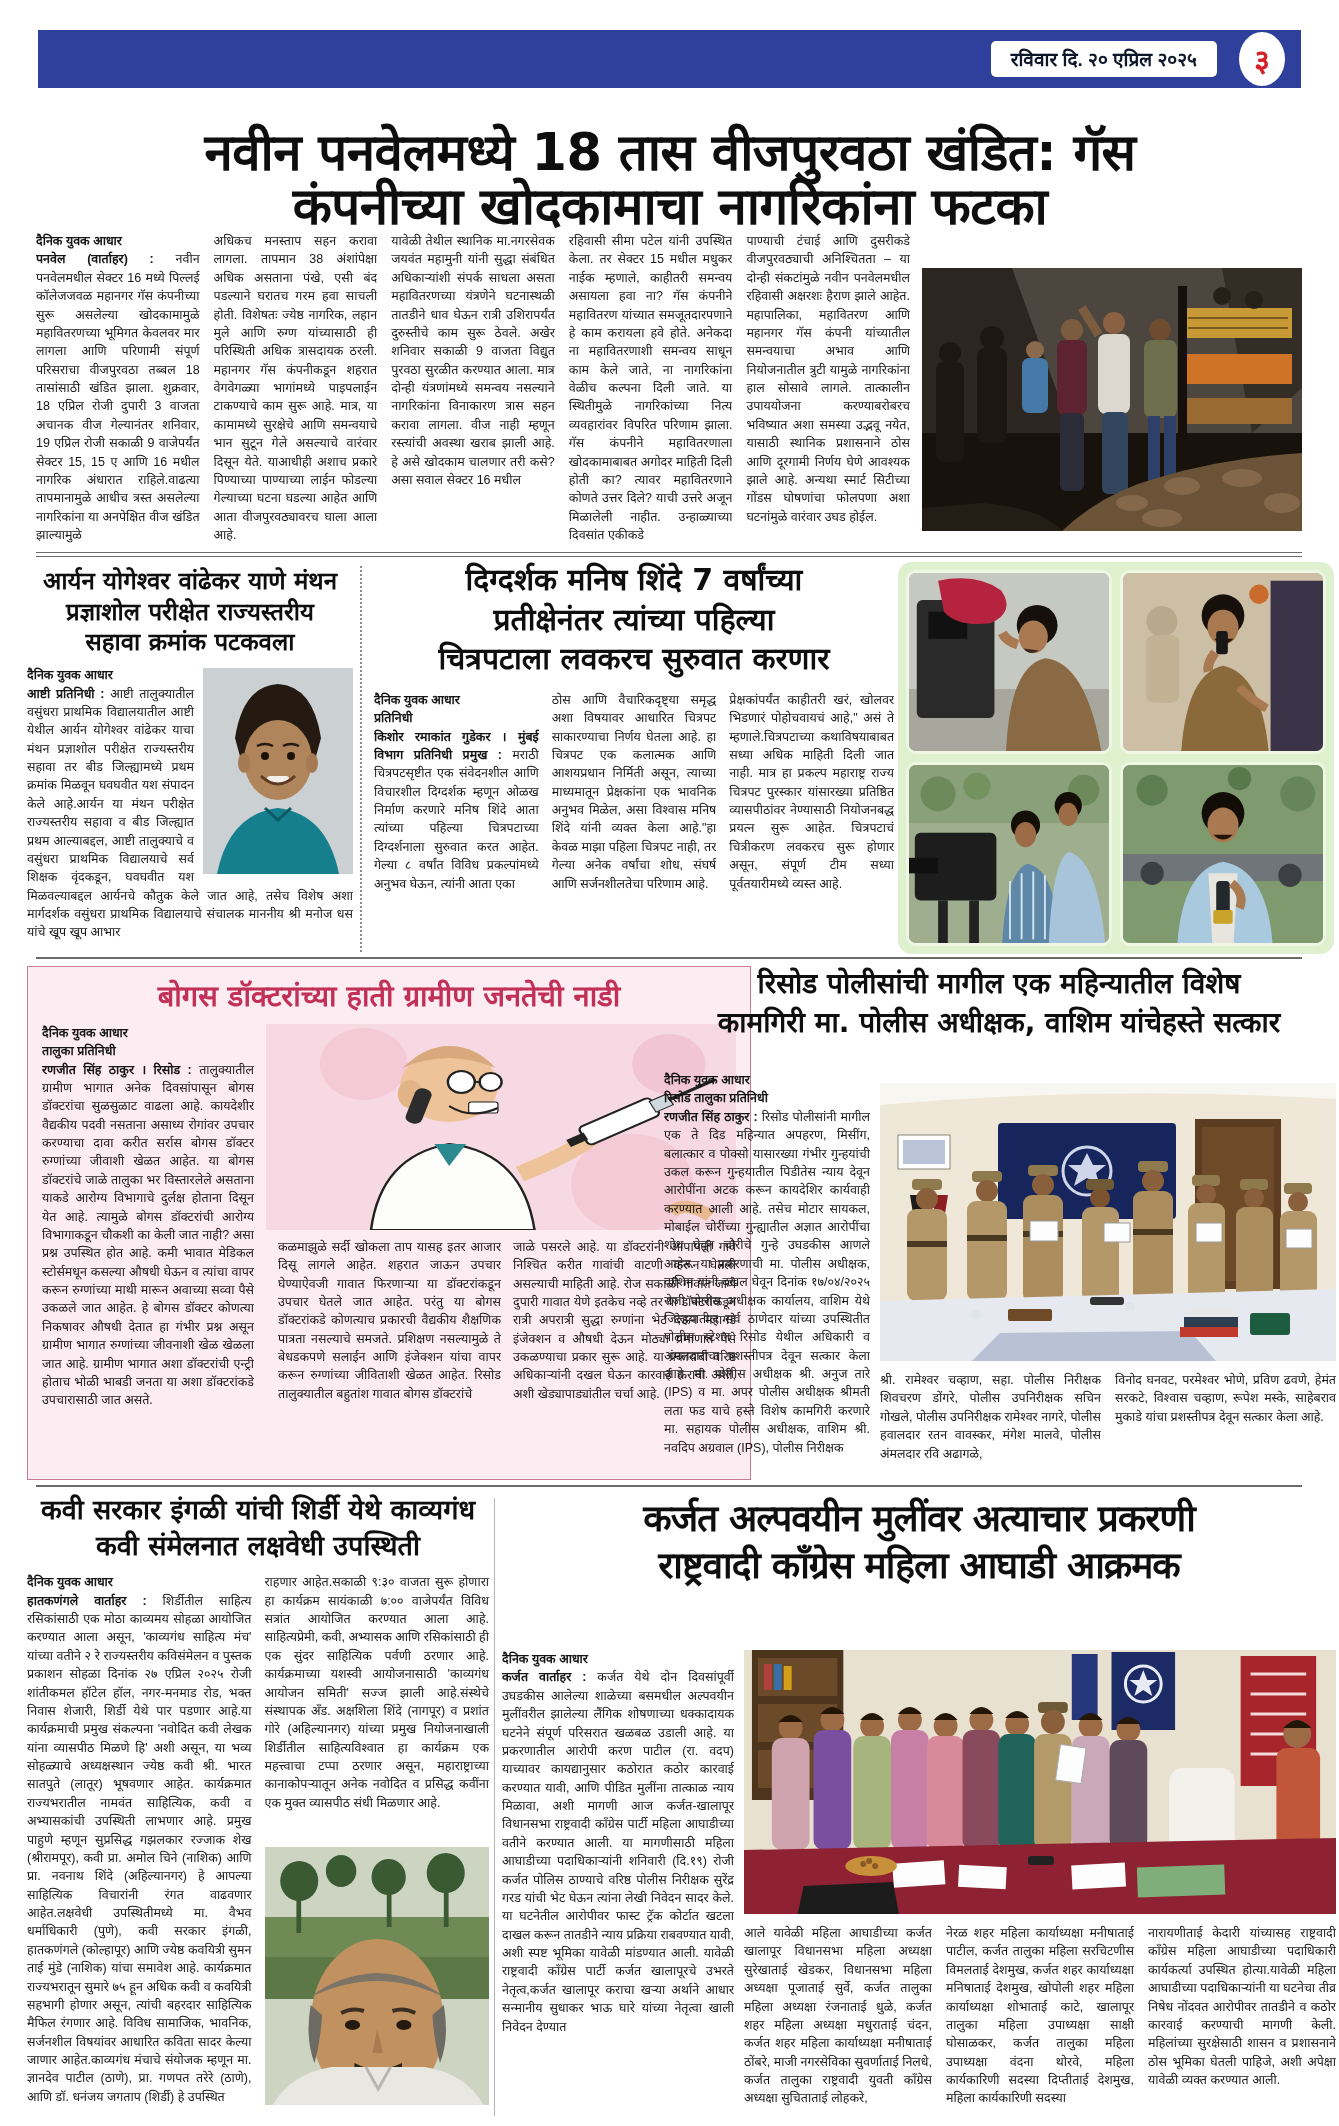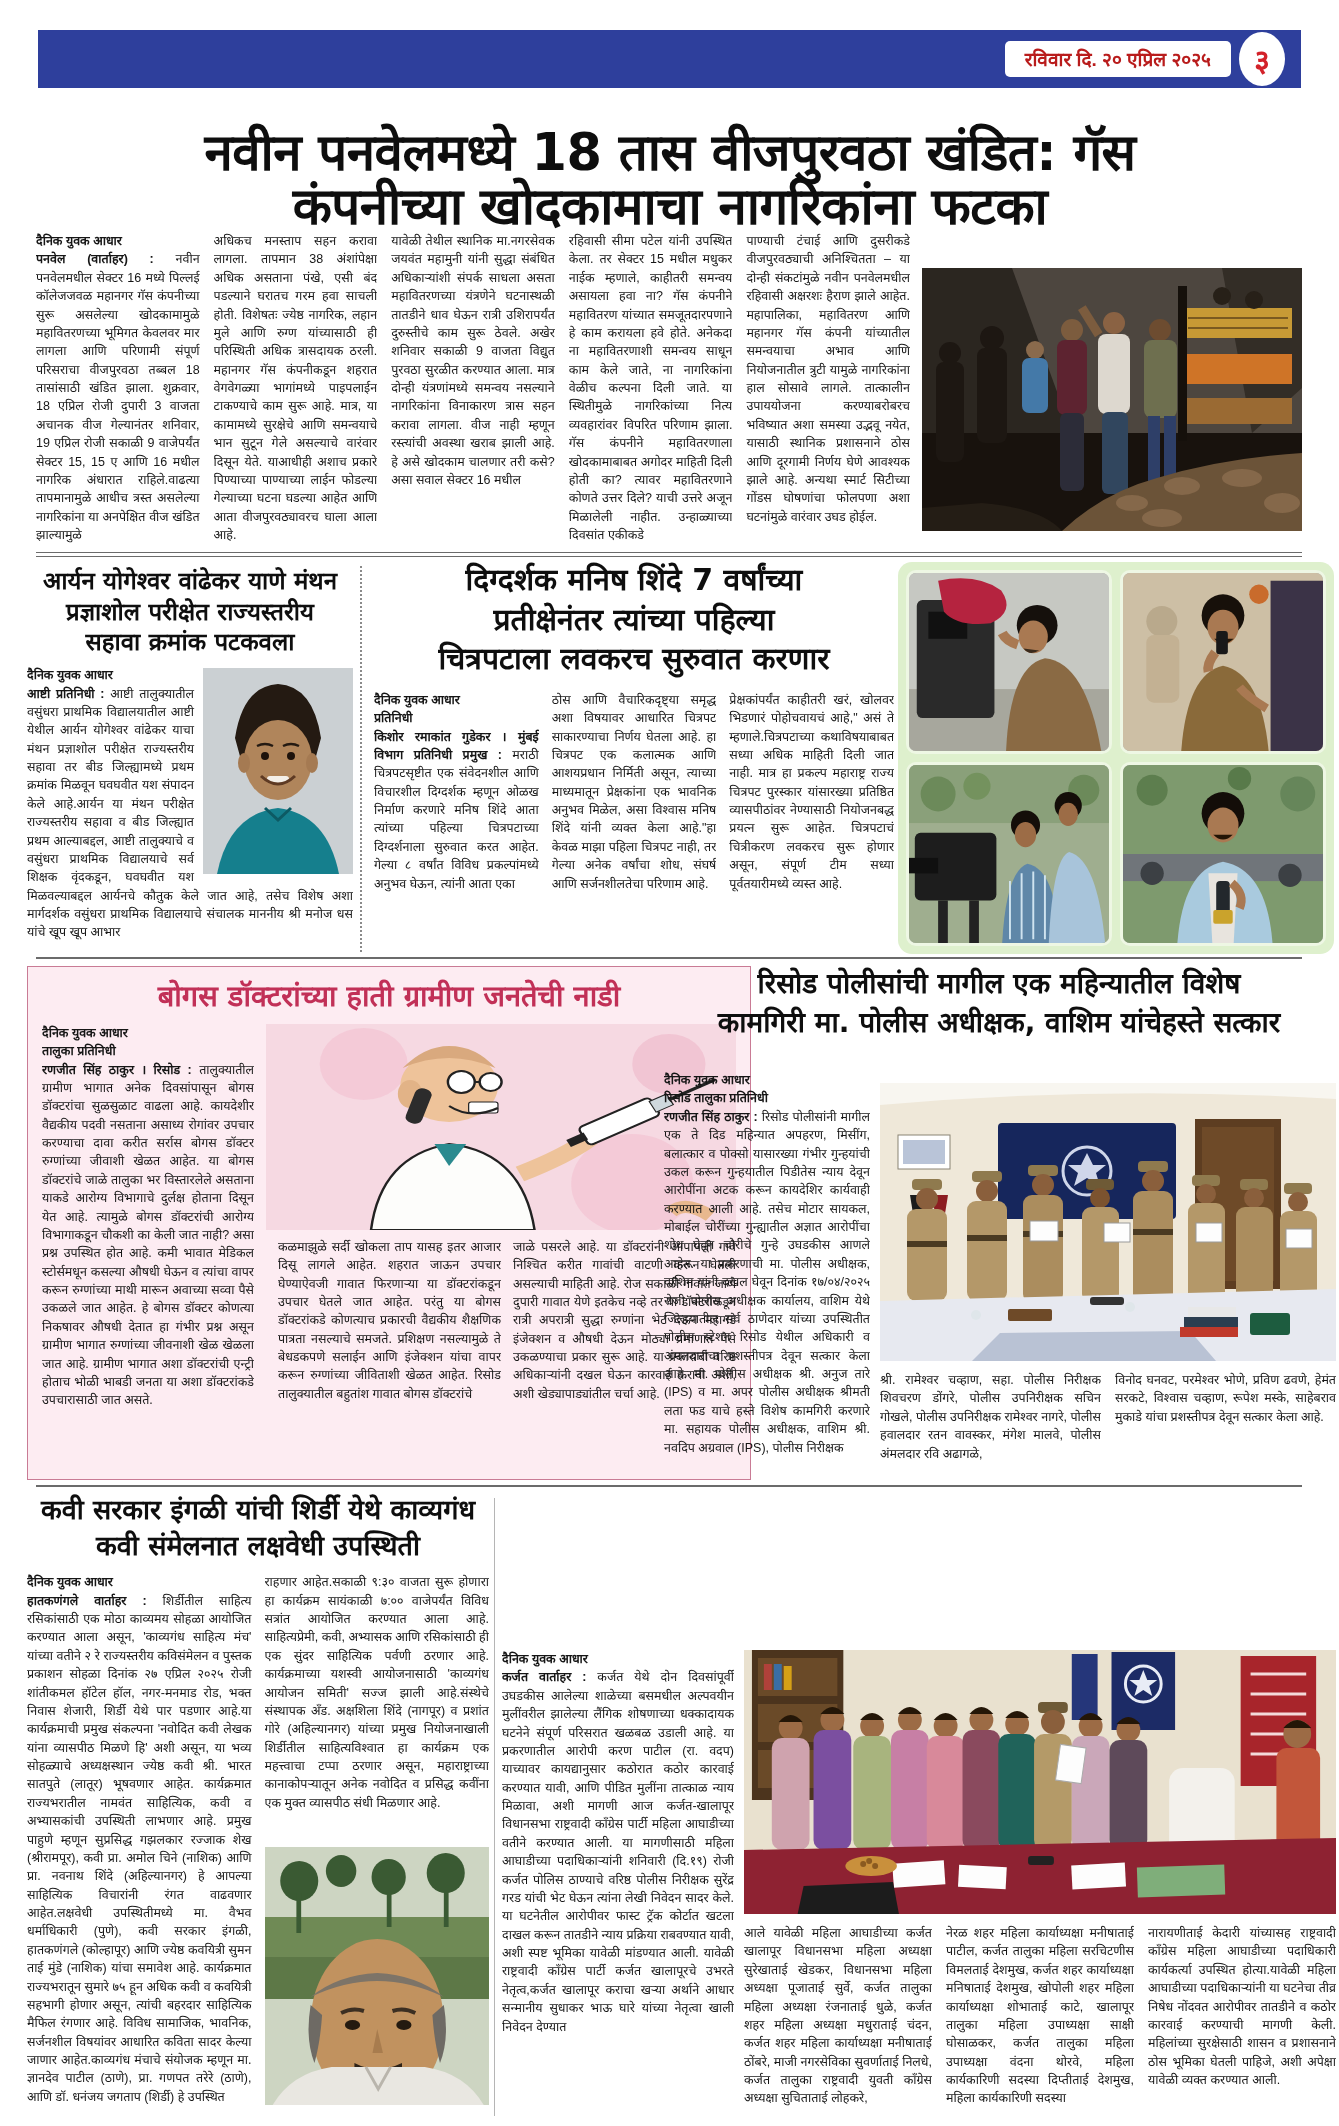--- a/index.html
+++ b/index.html
@@ -4,22 +4,22 @@
 <style>
   html,body{margin:0;padding:0;background:#9a9a9a;}
   .page{position:relative;width:1339px;height:2126px;background:#ffffff;overflow:hidden;
         font-family:"Liberation Sans",sans-serif;color:#141414;margin:0 auto;}
   
   #masthead{position:absolute;left:38px;top:30px;width:1263px;height:58px;background:#2e3f9c;}
   #logo-box{position:absolute;left:16px;top:6px;width:252px;height:46px;background:#fff;
             display:flex;align-items:center;justify-content:center;}
   #logo-text{color:#e51d25;font-size:33px;font-weight:900;font-style:italic;
              font-family:"DejaVu Sans",sans-serif;text-shadow:1.5px 1.5px 0 #40090b;letter-spacing:1px;}
-  #date-pill{position:absolute;right:70px;top:11px;height:36px;background:#fff;border-radius:5px;
-             padding:0 20px;display:flex;align-items:center;font-weight:bold;font-size:19px;color:#b91c1c;}
+  #date-pill{position:absolute;right:84px;top:11px;height:36px;background:#fff;border-radius:5px;
+             padding:0 20px;display:flex;align-items:center;font-weight:bold;font-size:19px;color:#0f172a;}
   #page-badge{position:absolute;right:16px;top:2px;width:46px;height:54px;background:#fff;border-radius:50%;
               display:flex;align-items:center;justify-content:center;color:#d3222a;font-size:30px;font-weight:bold;}
   
   .hl{position:absolute;font-weight:bold;color:#0e0e0e;text-align:center;white-space:pre-line;
       font-family:"DejaVu Sans","Liberation Sans",sans-serif;}
   .hl-in{font-weight:bold;color:#0e0e0e;text-align:center;white-space:pre-line;
       font-family:"DejaVu Sans","Liberation Sans",sans-serif;}
   #lead-hl{left:30px;top:92px;width:1280px;font-size:51px;line-height:1.06;letter-spacing:-0.5px;}
   
   .body-txt{font-size:12.5px;line-height:1.47;text-align:justify;color:#161616;}
@@ -432,20 +432,22 @@
             <path d="M106,220 L119,242 L132,220" stroke="#b9b5ac" stroke-width="3" fill="none"></path>
           </svg>
         </div>
       </div>
     </div>
   </div>
 
   <div id="vline"></div>
 
   <div id="ncp">
+    <div id="ncp-hl" class="hl-in">कर्जत अल्पवयीन मुलींवर अत्याचार प्रकरणी
+राष्ट्रवादी काँग्रेस महिला आघाडी आक्रमक</div>
     <div id="ncp-col1" class="body-txt">
       <div class="byl">दैनिक युवक आधार</div>
       <span class="byl">कर्जत वार्ताहर :</span>
       <span>कर्जत येथे दोन दिवसांपूर्वी उघडकीस आलेल्या शाळेच्या बसमधील अल्पवयीन मुलींवरील झालेल्या लैंगिक शोषणाच्या धक्कादायक घटनेने संपूर्ण परिसरात खळबळ उडाली आहे. या प्रकरणातील आरोपी करण पाटील (रा. वदप) याच्यावर कायद्यानुसार कठोरात कठोर कारवाई करण्यात यावी, आणि पीडित मुलींना तात्काळ न्याय मिळावा, अशी मागणी आज कर्जत-खालापूर विधानसभा राष्ट्रवादी काँग्रेस पार्टी महिला आघाडीच्या वतीने करण्यात आली. या मागणीसाठी महिला आघाडीच्या पदाधिकाऱ्यांनी शनिवारी (दि.१९) रोजी कर्जत पोलिस ठाण्याचे वरिष्ठ पोलीस निरीक्षक सुरेंद्र गरड यांची भेट घेऊन त्यांना लेखी निवेदन सादर केले. या घटनेतील आरोपीवर फास्ट ट्रॅक कोर्टात खटला दाखल करून तातडीने न्याय प्रक्रिया राबवण्यात यावी, अशी स्पष्ट भूमिका यावेळी मांडण्यात आली. यावेळी राष्ट्रवादी काँग्रेस पार्टी कर्जत खालापूरचे उभरते नेतृत्व,कर्जत खालापूर कराचा खऱ्या अर्थाने आधार सन्मानीय सुधाकर भाऊ घारे यांच्या नेतृत्वा खाली निवेदन देण्यात</span>
     </div>
     <div id="ncp-photo">
       <svg viewBox="0 0 596 264" preserveAspectRatio="none">
         <rect width="596" height="264" fill="#e9e1cf"></rect>
         <rect x="8" y="0" width="92" height="150" fill="#4c341d"></rect>
         <g fill="#6a4a28">

